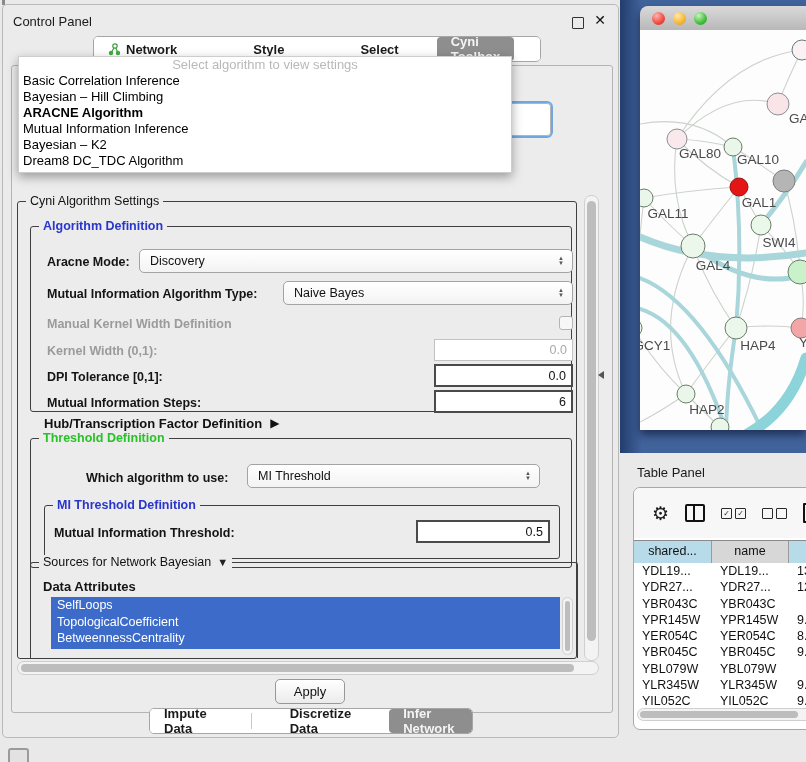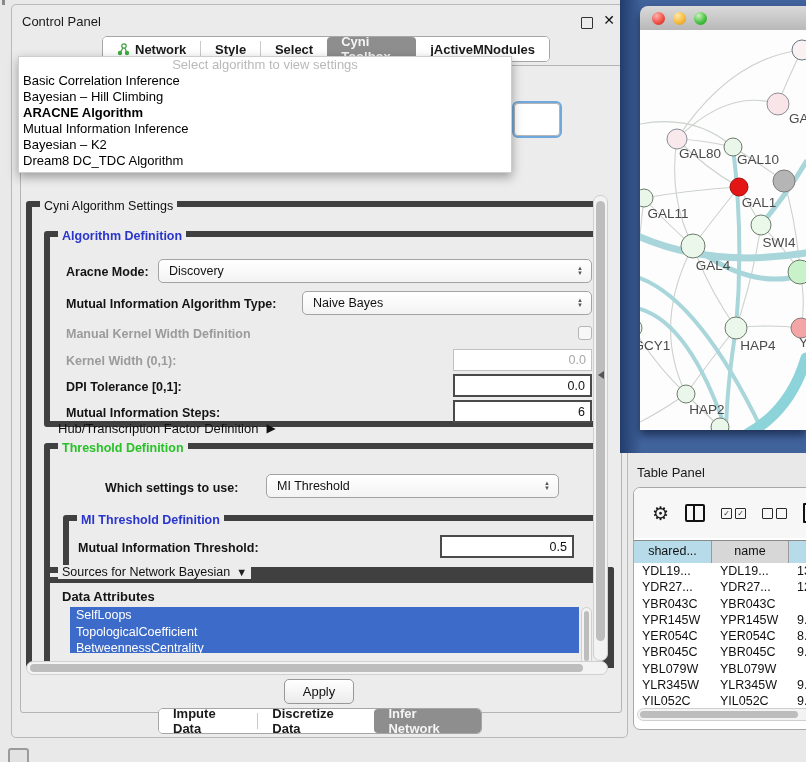--- a/index.html
+++ b/index.html
@@ -1,37 +1,37 @@
 <!DOCTYPE html>
 <html><head>
 <meta charset="utf-8">
 <style>
   html,body{margin:0;padding:0;}
   body{font-family:"Liberation Sans","DejaVu Sans",sans-serif;}
   .stage{position:relative;width:806px;height:762px;background:#e9e9e9;overflow:hidden;font-size:12px;color:#111;}
   .abs{position:absolute;}
   
-  .cpanel{left:11px;top:4px;width:615px;height:732px;background:#ecebeb;border:1px solid #b9b9b9;border-radius:5px;}
+  .cpanel{left:2px;top:4px;width:615px;height:732px;background:#ecebeb;border:1px solid #b9b9b9;border-radius:5px;}
   .cp-title{left:10px;top:9px;font-size:13px;color:#1a1a1a;}
   .win-float{right:34px;top:12px;width:10px;height:10px;border:1.5px solid #333;border-radius:1px;}
   .win-close{right:12px;top:7px;font-size:14px;font-weight:bold;color:#111;}
-  .tabstrip{height:24px;background:#fff;border:1px solid #a6a6a6;border-radius:5px;display:flex;align-items:stretch;overflow:hidden;}
+  .tabstrip{height:24px;background:#fff;border:1px solid #a6a6a6;border-radius:5px;display:flex;align-items:stretch;overflow:hidden;gap:24px;}
   .tab{display:flex;align-items:center;padding:0 14px;font-size:13px;font-weight:600;color:#1a1a1a;background:#fff;cursor:default;}
   .tab.sel{background:#8e8e8e;color:#f5f5f5;border-radius:4px;}
   .tabsep{width:1px;background:#c9c9c9;margin:4px 0;}
   .tabicon{margin-right:5px;display:inline-flex;}
   
   .popup{left:18px;top:56px;width:492px;background:#fff;border:1px solid #cdcdcd;box-shadow:0 4px 10px rgba(0,0,0,.35);z-index:50;padding-bottom:3px;}
   .popup-head{height:16px;line-height:16px;text-align:center;color:#b9b9b9;font-size:13px;}
   .popup-item{height:16px;line-height:16px;padding-left:4px;font-size:13px;color:#000;white-space:nowrap;}
   .popup-item.bold{font-weight:bold;}
   .focus-frag{left:500px;top:96px;width:46px;height:33px;background:#fff;border:2px solid #6fa8dc;border-radius:6px;z-index:40;box-shadow:inset 0 0 0 1px #b5b5b5;}
   
   .innerpanel{left:8px;top:60px;width:600px;height:646px;background:#ececec;border:1px solid #b4b4b4;border-radius:3px;}
-  .group{border:6px solid #404040;border-radius:3px;padding-left:12px;}
+  .group{border:1px solid #404040;border-radius:3px;}
   .gtitle{position:absolute;top:-8px;left:8px;background:#ececec;padding:0 4px;font-size:12.5px;white-space:nowrap;}
   .gtitle.blue{color:#2a35cc;font-weight:600;}
   .gtitle.green{color:#28c228;font-weight:600;}
   .gtitle.plain{color:#111;}
   .lbl{font-weight:bold;font-size:12.5px;color:#141414;white-space:nowrap;}
   .lbl.dis{color:#9b9b9b;}
   .combo{background:linear-gradient(#ffffff,#f3f3f3);border:1px solid #a3a3a3;border-radius:5px;height:24px;display:flex;align-items:center;box-sizing:border-box;}
   .combo .val{flex:1;padding-left:10px;font-size:12.5px;color:#111;}
   .spin{display:flex;flex-direction:column;align-items:center;margin-right:8px;color:#555;font-size:6px;line-height:5px;}
   .tfield{box-sizing:border-box;background:#fff;border:2px solid #4a4a4a;font-size:12.5px;text-align:right;padding:0 5px;color:#111;font-family:"Liberation Sans",sans-serif;}
@@ -148,29 +148,29 @@
         <div class="abs lbl dis" style="left:16px;top:117px;">Kernel Width (0,1):</div>
         <input class="abs tfield dis" style="left: 403px; top: 112px; width: 139px; height: 22px;" readonly="" value="0.0">
 
         <div class="abs lbl" style="left:16px;top:143px;">DPI Tolerance [0,1]:</div>
         <input class="abs tfield" style="left: 403px; top: 137px; width: 139px; height: 23px;" readonly="" value="0.0">
 
         <div class="abs lbl" style="left:16px;top:169px;">Mutual Information Steps:</div>
         <input class="abs tfield" style="left: 403px; top: 163px; width: 139px; height: 23px;" readonly="" value="6">
       </div>
 
-      <div class="abs" style="left:26px;top:214px;font-size:13px;color:#111;display:flex;align-items:flex-start;gap:8px;">
+      <div class="abs" style="left:26px;top:214px;font-size:13px;color:#111;display:flex;align-items:flex-start;gap:8px;font-weight:bold;">
         <span>Hub/Transcription Factor Definition</span>
         <span style="font-size:12px;">▶</span>
       </div>
 
       <div class="abs group" style="left:12px;top:236px;width:540px;height:128px;text-decoration:underline;">
         <span class="gtitle green">Threshold Definition</span>
 
-        <div class="abs lbl" style="left:55px;top:32px;">Which settings to use:</div>
+        <div class="abs lbl" style="left:55px;top:32px;">Which algorithm to use:</div>
         <div class="abs combo" style="left:216px;top:25px;width:293px;">
           <span class="val">MI Threshold</span>
           <span class="spin">
               <span>▲</span>
               <span>▼</span>
             </span>
         </div>
 
         <div class="abs group" style="left:13px;top:66px;width:514px;height:52px;">
           <span class="gtitle blue">MI Threshold Definition</span>
@@ -178,21 +178,21 @@
           <input class="abs tfield" style="left: 371px; top: 14px; width: 134px; height: 23px;" readonly="" value="0.5">
         </div>
       </div>
 
       <div class="abs group" style="left:12px;top:360px;width:546px;height:95px;border-bottom:none;border-radius:3px 3px 0 0;">
         <span class="gtitle plain" style="display:flex;gap:6px;align-items:center;">
           <span>Sources for Network Bayesian</span>
           <span style="font-size:11px;color:#222;">▼</span>
         </span>
         <div class="abs lbl" style="left:12px;top:16px;font-size:13px;">Data Attributes</div>
-        <div class="abs attr-list" id="attr-list" style="left:20px;top:34px;width:509px;height:46px;">
+        <div class="abs attr-list" id="attr-list" style="left:20px;top:34px;width:509px;height:52px;">
             <div class="attr-item">SelfLoops</div>
             <div class="attr-item">TopologicalCoefficient</div>
             <div class="attr-item">BetweennessCentrality</div>
             <div class="attr-item">gal4RGexp</div>
           </div>
         <div class="abs sbar-v" style="left:531px;top:34px;width:11px;height:58px;">
           <div class="thumb" style="top:3px;height:50px;"></div>
         </div>
       </div>
     </div>

